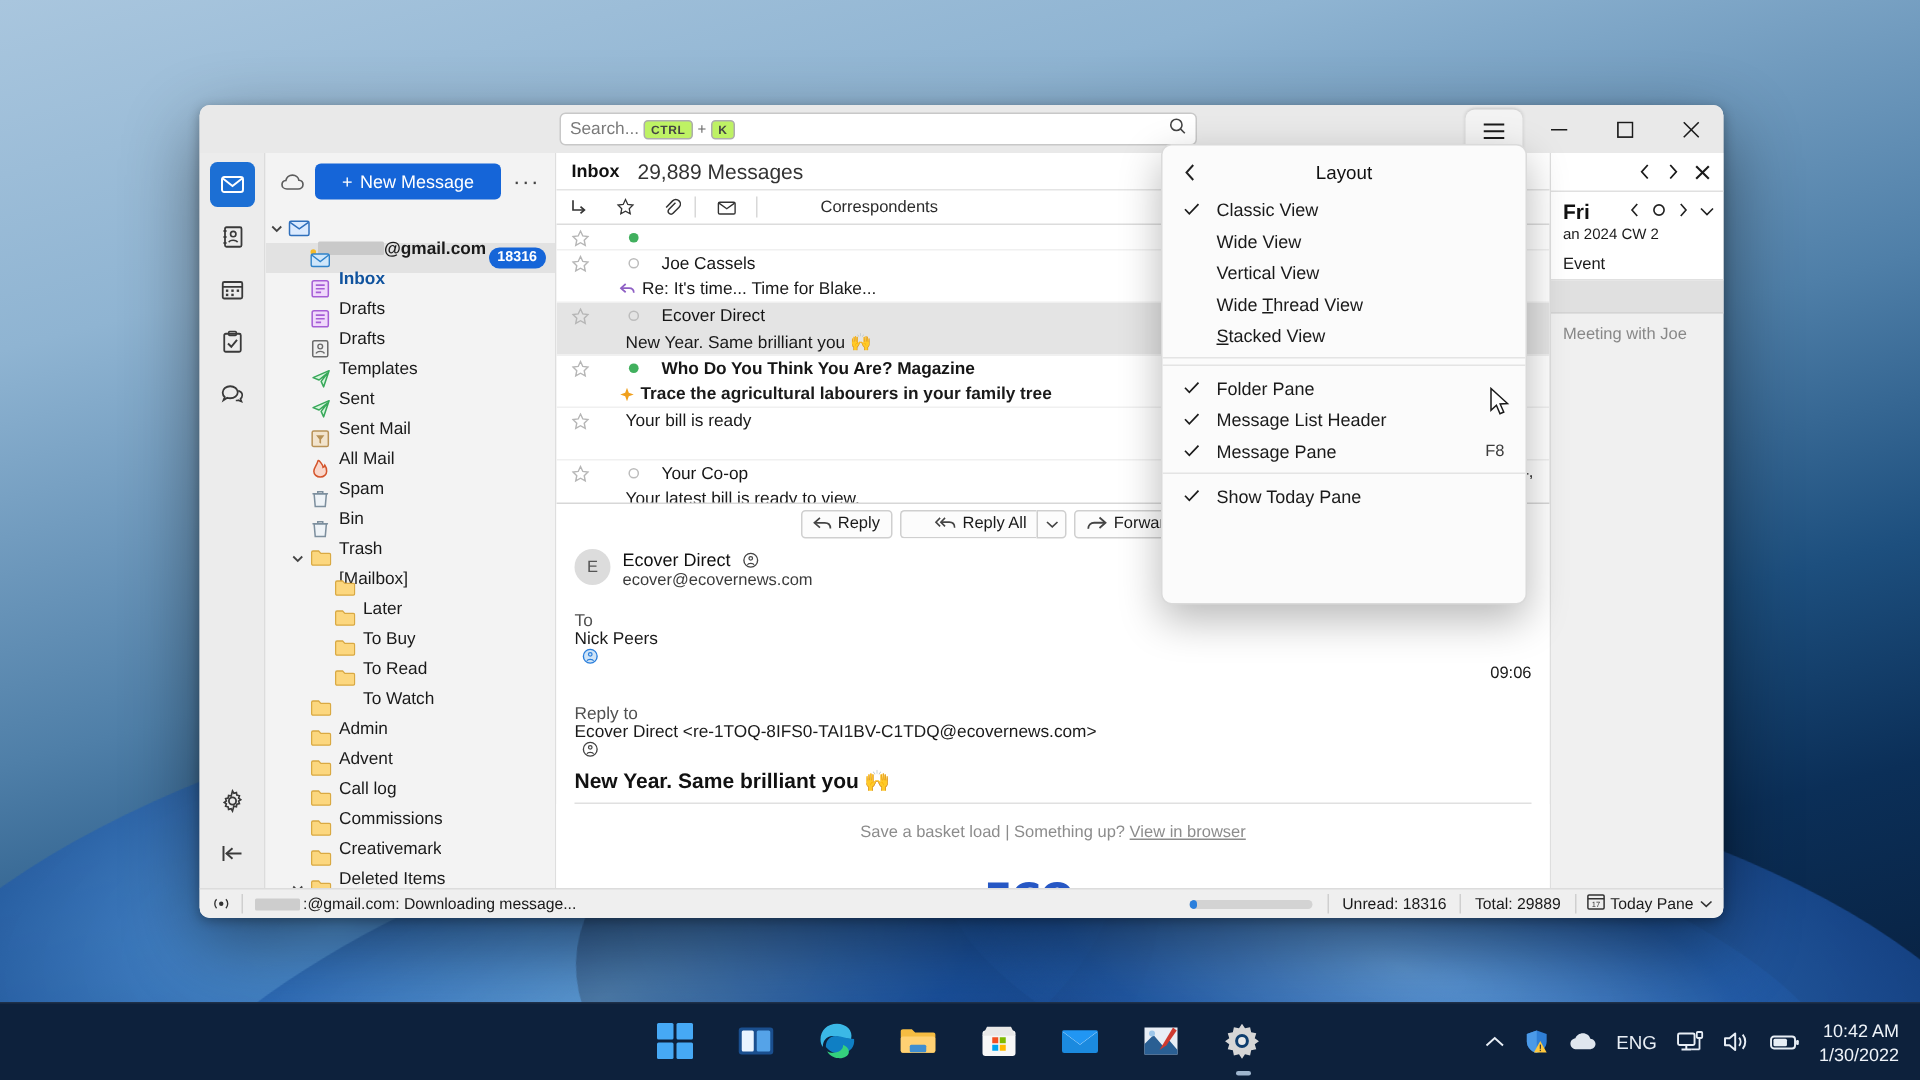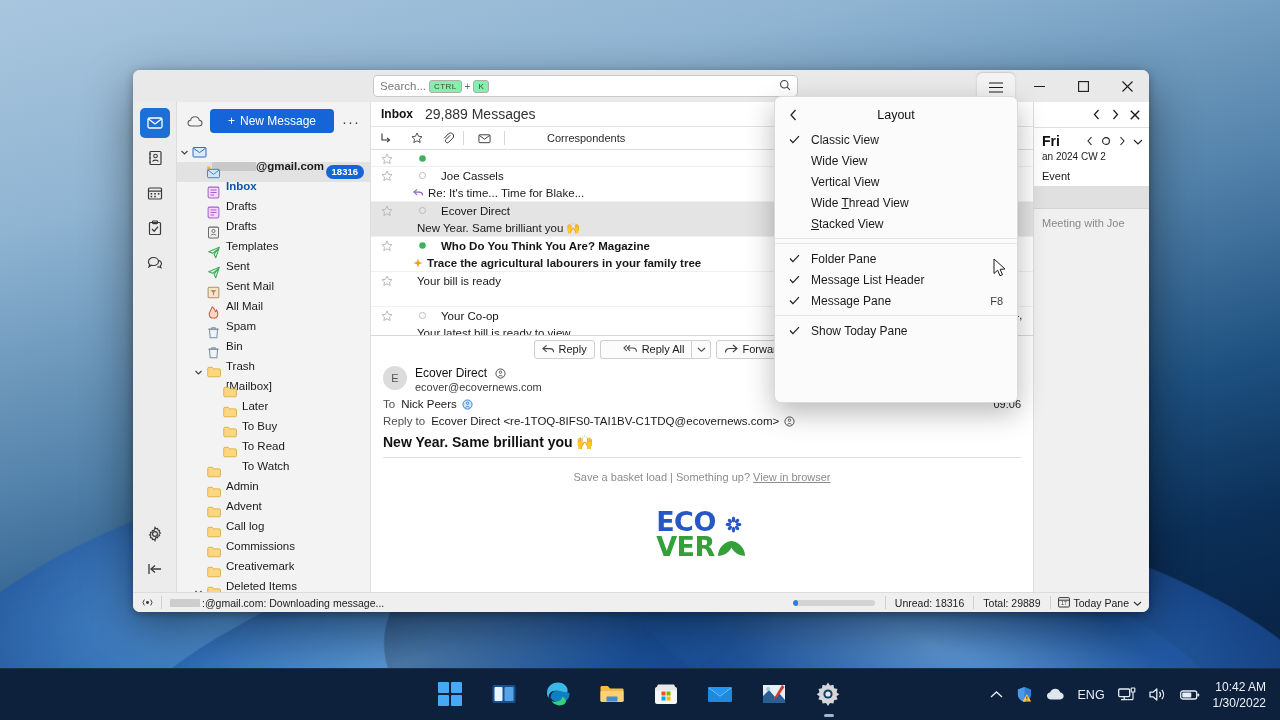--- a/index.html
+++ b/index.html
@@ -52,21 +52,21 @@
     box-shadow: 0 18px 50px rgba(0,0,0,.45), 0 2px 8px rgba(0,0,0,.3);
     overflow:hidden; display:flex; flex-direction:column;
   }
   .titlebar { height:32px; background:#e9e9e9; display:flex; align-items:center;
     position:relative; flex:0 0 32px; }
   .search-wrap { position:absolute; left:240px; top:5px; width:425px; height:22px;
     background:#fff; border:1px solid #c8c8c8; border-radius:4px;
     display:flex; align-items:center; padding:0 6px; }
   .search-ph { font-size:11.5px; color:#7a7a7a; }
   .kbd { display:inline-block; border:1px solid #adadad; border-radius:3px;
-    background:#86efac; font-size:8px; font-weight:normal; color:#444;
+    background:#bef264; font-size:8px; font-weight:bold; color:#444;
     padding:1px 4px; margin:4px 3px; letter-spacing:.4px; }
   .kbd-plus { font-size:10px; color:#666; }
   .search-icon { margin-left:auto; color:#555; }
   .win-btns { position:absolute; right:0; top:0; display:flex; height:32px; }
   .win-btn { width:44px; height:32px; display:flex; align-items:center;
     justify-content:center; color:#1b1b1b; cursor:default; }
   .hamb { width:38px; height:29px; margin-top:3px; margin-right:2px;
     background:#f3f3f3; border-radius:6px 6px 0 0;
     display:flex; align-items:center; justify-content:center;
     box-shadow: -1px -1px 2px rgba(0,0,0,.07), 1px -1px 2px rgba(0,0,0,.07); }
@@ -153,21 +153,21 @@
   .tb-caret { width:20px; border:1px solid #cfcfcf; background:#fcfcfc;
     border-radius:0 3px 3px 0; display:flex; align-items:center;
     justify-content:center; cursor:default; }
   .hdr { padding:6px 12px 0 12px; }
   .hdr-top { display:flex; align-items:flex-start; gap:8px; }
   .avatar { width:24px; height:24px; border-radius:50%; background:#dcdcdc;
     color:#555; font-size:11px; display:flex; align-items:center; justify-content:center; }
   .sender-name { font-size:12px; color:#111; }
   .sender-mail { font-size:11px; color:#3c3c3c; margin-top:1px; }
   .lockico { color:#444; margin-left:8px; display:inline-flex; vertical-align:middle; }
-  .hdr-line { display:flex; align-items:center; font-size:11.5px; margin-top:5px; color:#1a1a1a; }
+  .hdr-line { display:flex; align-items:flex-start; font-size:11.5px; margin-top:15px; color:#1a1a1a;flex-direction:column; }
   .hdr-lbl { color:#505050; margin-right:6px; }
   .hdr-time { margin-left:auto; font-size:11px; color:#1a1a1a; }
   .subject { font-size:14px; font-weight:bold; color:#111; margin-top:7px;
     padding-bottom:7px; border-bottom:1px solid #e0e0e0; }
   .mailbody { flex:1; display:flex; flex-direction:column; align-items:center;
     padding-top:13px; background:#fff; overflow:hidden; }
   .preheader { font-size:11px; color:#8c8c8c; }
   .preheader a { color:#8c8c8c; }
   .eco-logo { margin-top:26px; display:flex; align-items:flex-end; }
   .eco-text { font-family:"DejaVu Sans", sans-serif; font-weight:bold;

